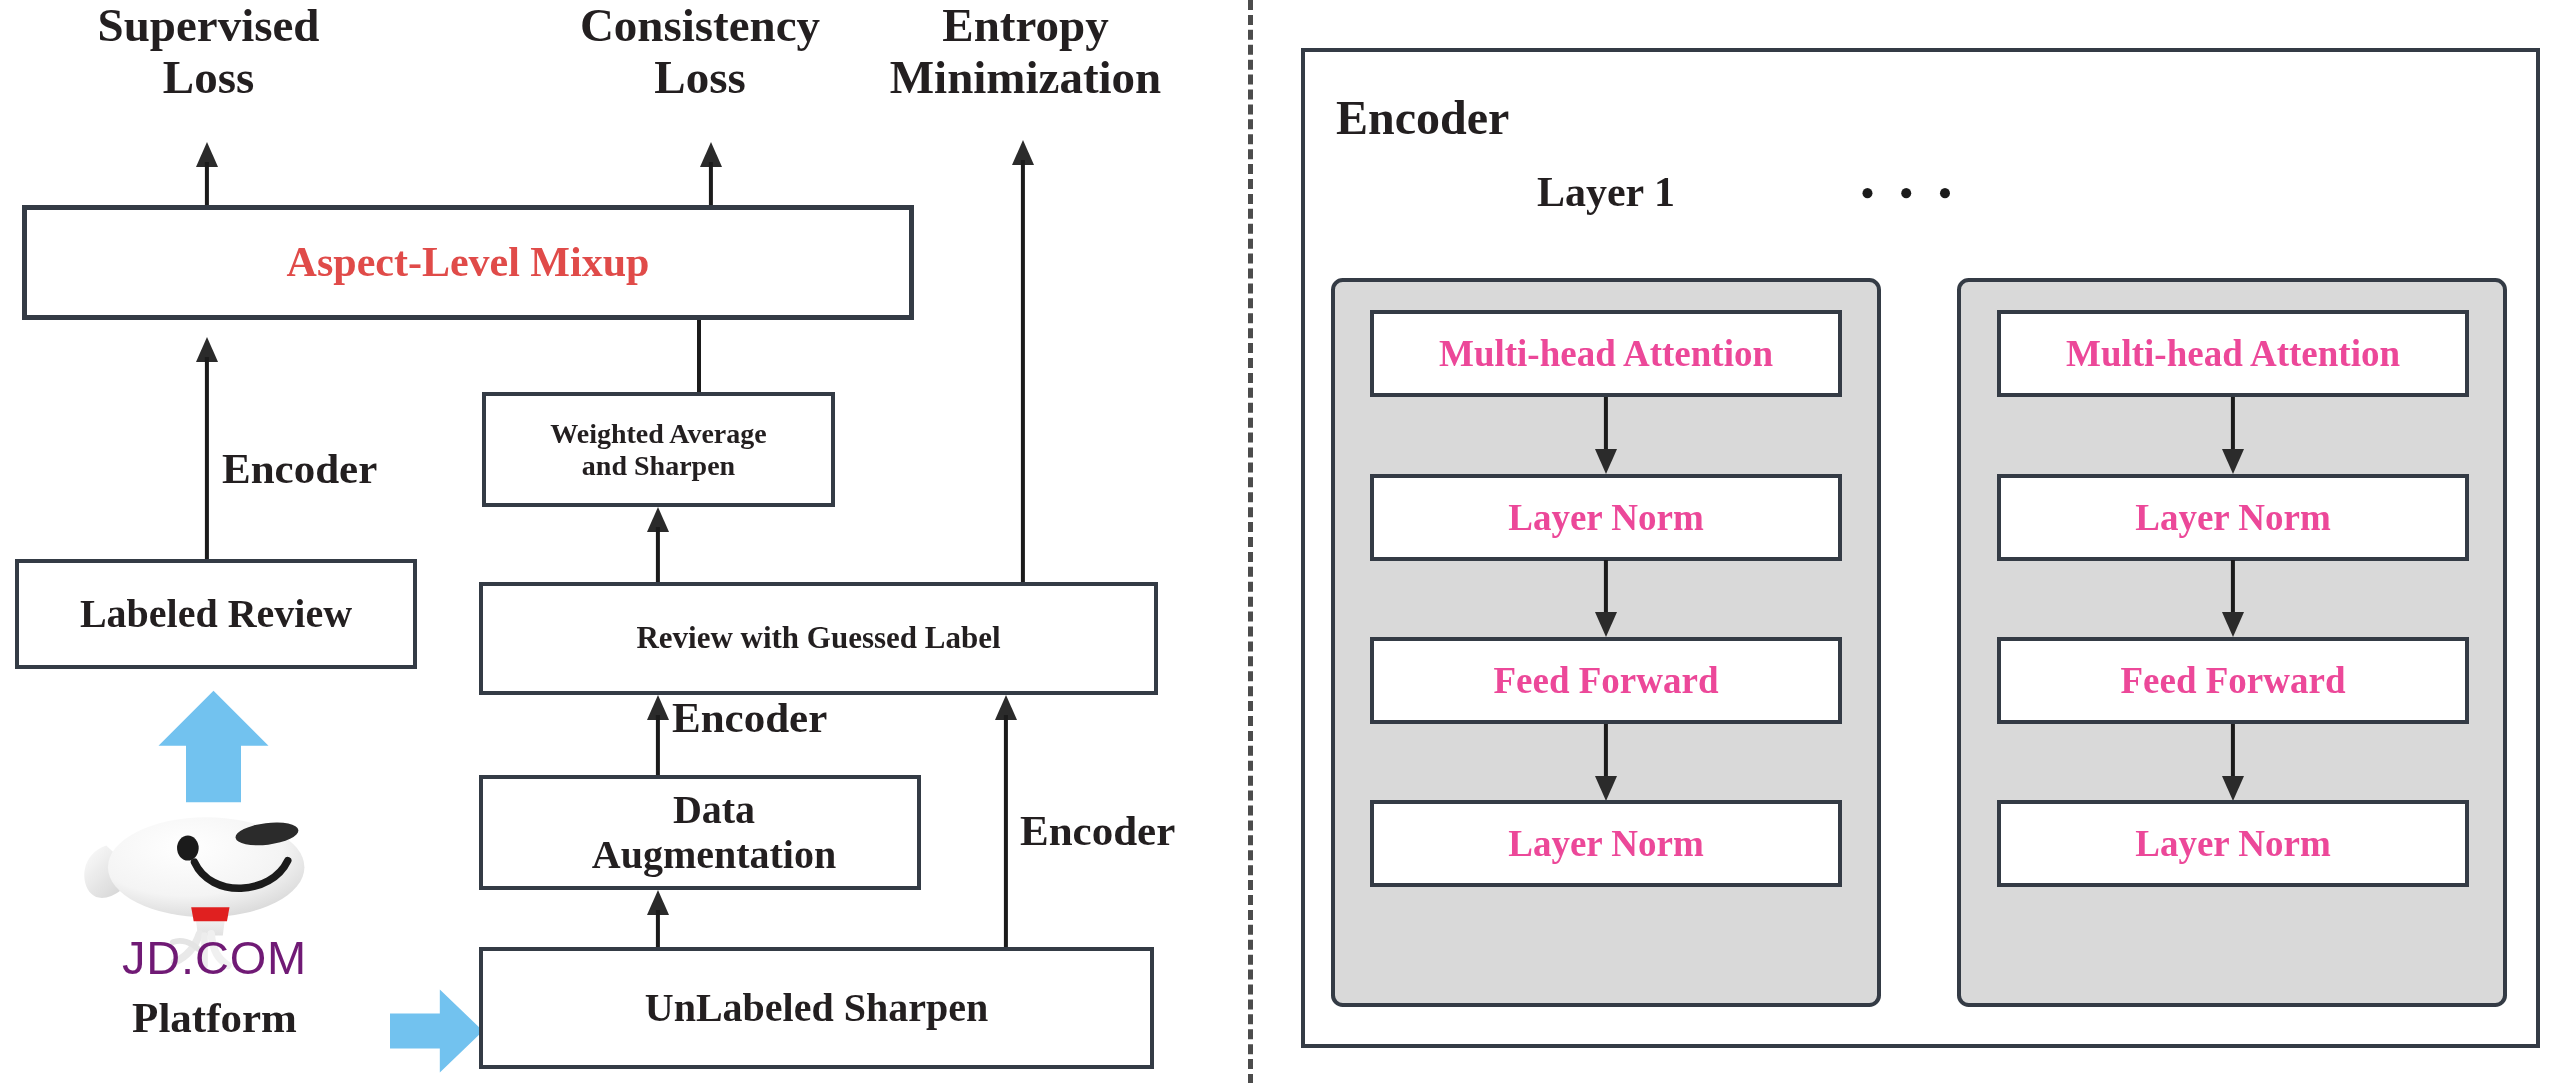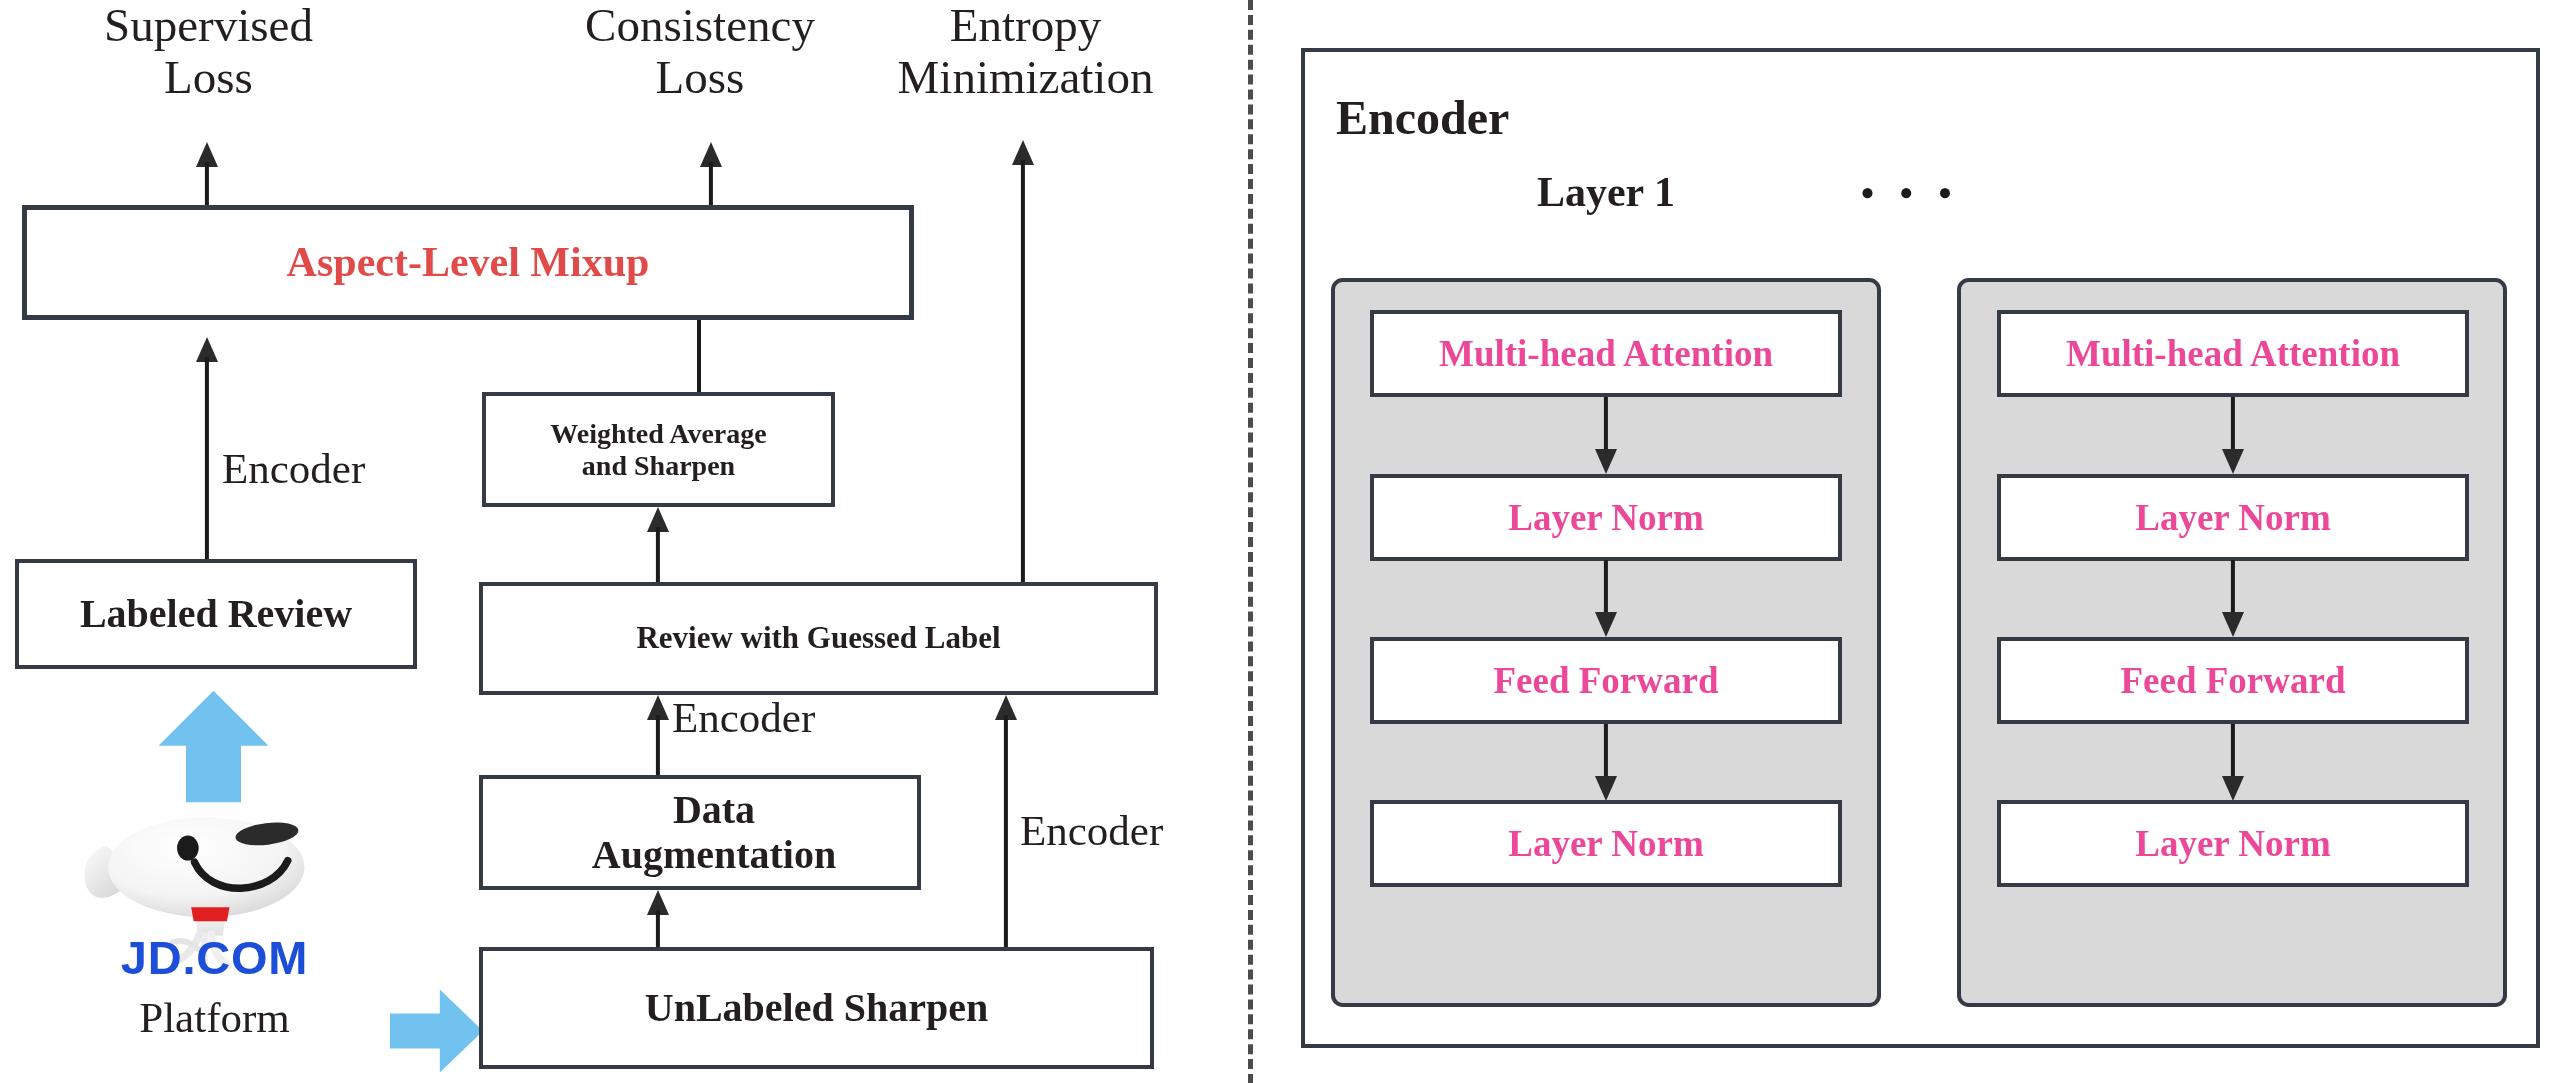--- a/index.html
+++ b/index.html
@@ -13,21 +13,21 @@
     background:#fff;border:4.2px solid #343b45;
     display:flex;align-items:center;justify-content:center;
     text-align:center;font-weight:bold;color:#231f20;line-height:1.12;
   }
   .box.mix{border-width:5px;}
   .box-txt{display:block;padding:0 6.7px;}
 
   
   .lbl{
     position:absolute;box-sizing:border-box;
-    font-weight:normal;color:#231f20;text-align:center;line-height:1.1;
+    font-weight:bold;color:#231f20;text-align:center;line-height:1.1;
     white-space:pre-line;
   }
 
   
   .arrow{position:absolute;}
   .arrow .shaft{position:absolute;background:#1b1b1b;left:50%;
                 transform:translateX(-50%);width:4.2px;}
   .arrow .head-up{position:absolute;left:50%;transform:translateX(-50%);
       width:0;height:0;border-left:11px solid transparent;
       border-right:11px solid transparent;border-bottom:25px solid #2b2b2b;top:0;}
@@ -60,22 +60,22 @@
   }
   .subbox{
     position:absolute;box-sizing:border-box;background:#fff;
     border:4.2px solid #343b45;display:flex;align-items:center;
     justify-content:center;font-weight:bold;color:#ec4899;text-align:center;
   }
   .dots{position:absolute;color:#1b1b1b;font-weight:bold;letter-spacing:8.3px;}
 
   
   .jdlogo{position:absolute;}
-  .jdtext{position:absolute;color:#1d4ed8;font-family:"Liberation Sans","DejaVu Sans",sans-serif;
-          font-weight:bold;letter-spacing:0.8px;text-align:center;width:100%;}
+  .jdtext{position:absolute;color:#701a75;font-family:"Liberation Sans","DejaVu Sans",sans-serif;
+          font-weight:normal;letter-spacing:0.8px;text-align:center;width:100%;}
 </style>
 </head>
 <body>
 
 <div class="stage">
 
   <div class="lbl" style="left:0px;top:0px;width:417px;font-size:47px;">Supervised
 Loss</div>
 
   <div class="lbl" style="left:500px;top:0px;width:400px;font-size:47px;">Consistency

